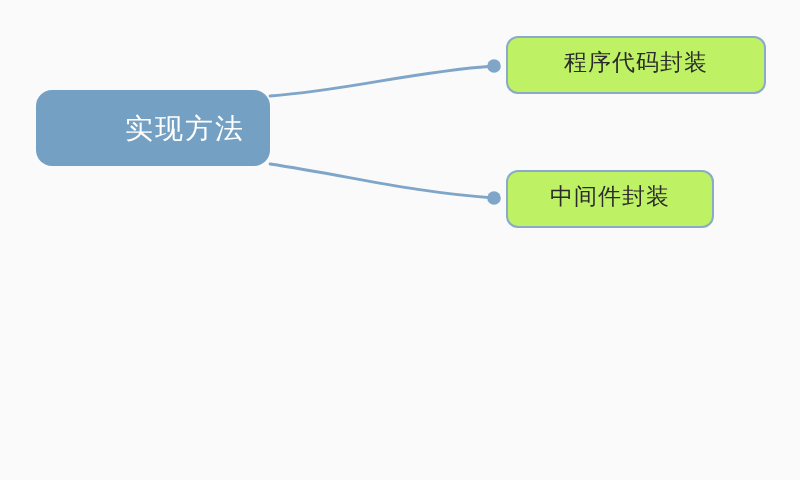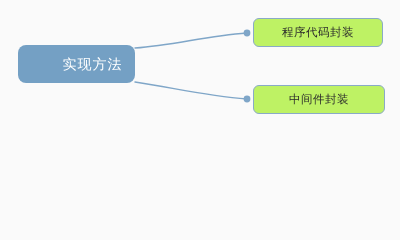--- a/index.html
+++ b/index.html
@@ -63,21 +63,21 @@
   }
   .child-node.top {
     left: 253px;
     top: 18px;
     width: 130px;
     height: 29px;
   }
   .child-node.bottom {
     left: 253px;
     top: 85px;
-    width: 132px;
+    width: 104px;
     height: 29px;
   }
   .child-label {
     color: #2b2b2b;
     font-size: 11.5px;
     letter-spacing: 0.5px;
     line-height: 1;
     white-space: nowrap;
   }
 </style>

